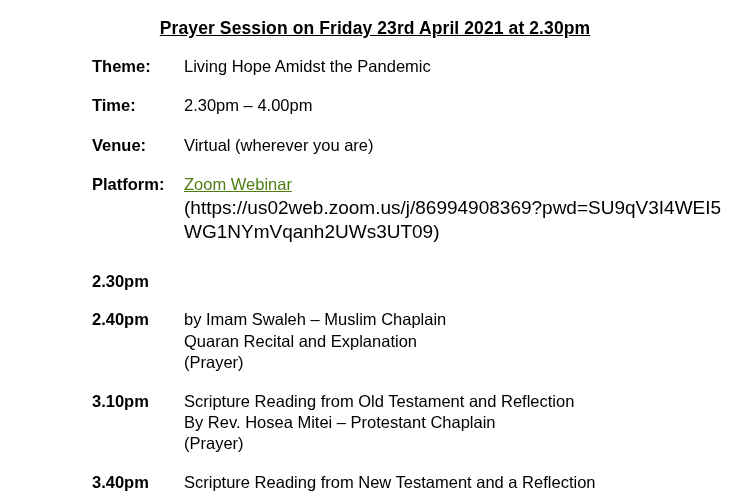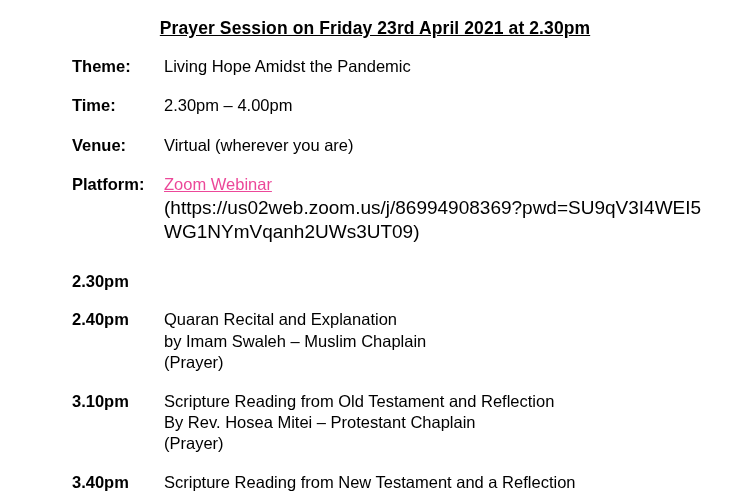--- a/index.html
+++ b/index.html
@@ -37,40 +37,40 @@
     left: 0;
     width: 750px;
   }
   .row {
     display: flex;
     align-items: flex-start;
     margin-bottom: 18px;
   }
   .row .label {
     width: 92px;
-    margin-left: 72px;
+    margin-left: 92px;
     font-size: 16.5px;
     font-weight: bold;
     flex: 0 0 auto;
     line-height: 1.28;
   }
   .row .value {
     font-size: 16.5px;
     line-height: 1.3;
     flex: 1 1 auto;
     padding-right: 20px;
   }
   .row.info .label { width: 92px; }
   .row.schedule { margin-bottom: 17px; }
   .row.schedule .label {
     width: 92px;
   }
   .link {
     text-decoration: underline;
-    color: #ec4899;
+    color: #4d7c0f;
   }
   .sub {
     display: block;
   }
   .tight { line-height: 1.28; }
   .platform-url {
     font-size: 19px;
     line-height: 1.3;
   }
   .spacer-lg { height: 8px; }
@@ -110,22 +110,22 @@
 
     <div class="spacer-lg"></div>
 
     <div class="row schedule">
       <div class="label">2.30pm</div>
     </div>
 
     <div class="row schedule">
       <div class="label">2.40pm</div>
       <div class="value tight">
+        <span class="sub">by Imam Swaleh – Muslim Chaplain</span>
         <span class="sub">Quaran Recital and Explanation</span>
-        <span class="sub">by Imam Swaleh – Muslim Chaplain</span>
         <span class="sub">(Prayer)</span>
       </div>
     </div>
 
     <div class="row schedule">
       <div class="label">3.10pm</div>
       <div class="value tight">
         <span class="sub">Scripture Reading from Old Testament and Reflection</span>
         <span class="sub">By Rev. Hosea Mitei – Protestant Chaplain</span>
         <span class="sub">(Prayer)</span>

